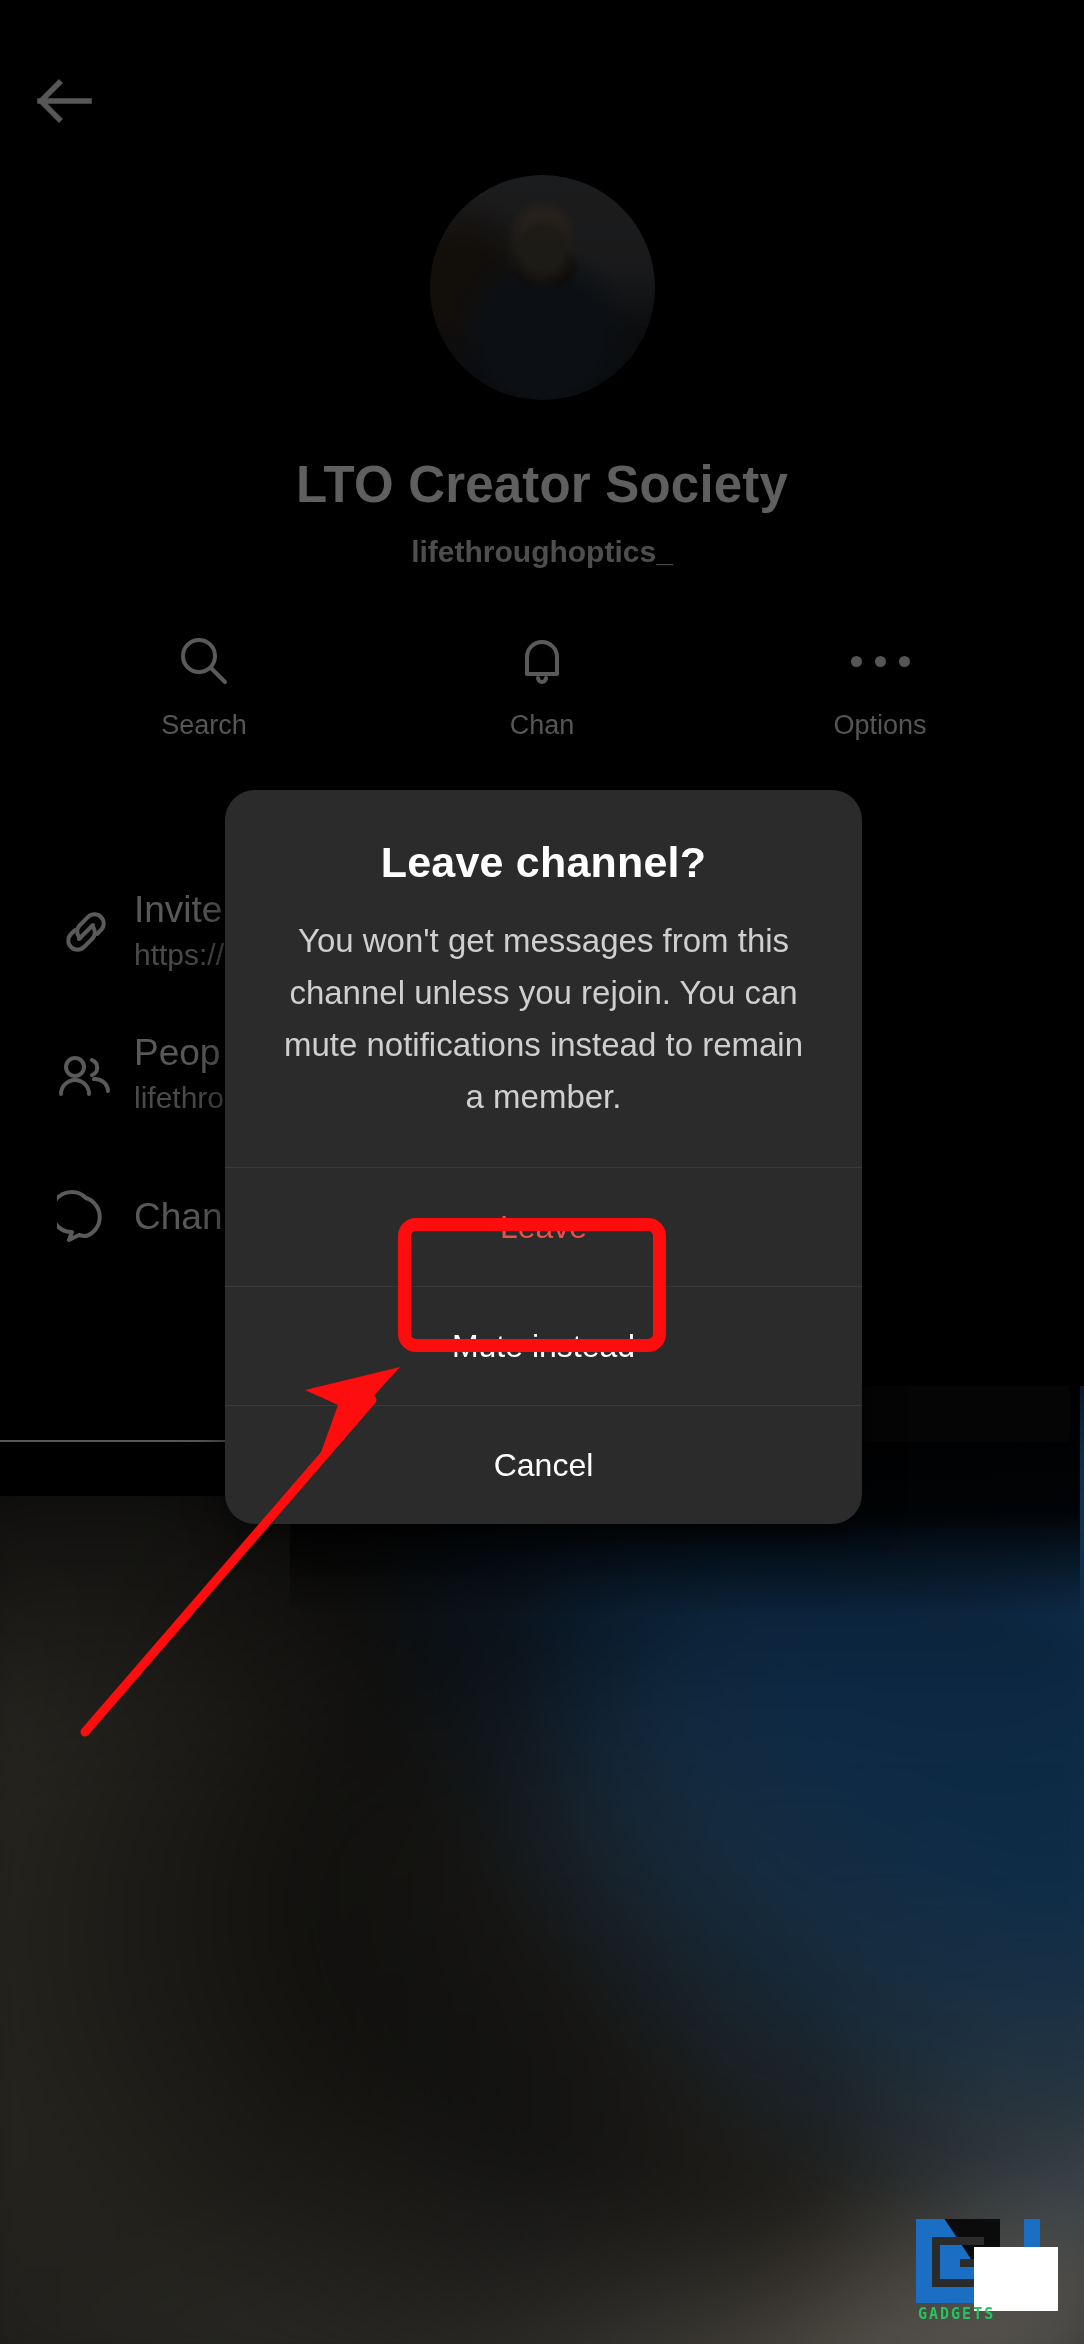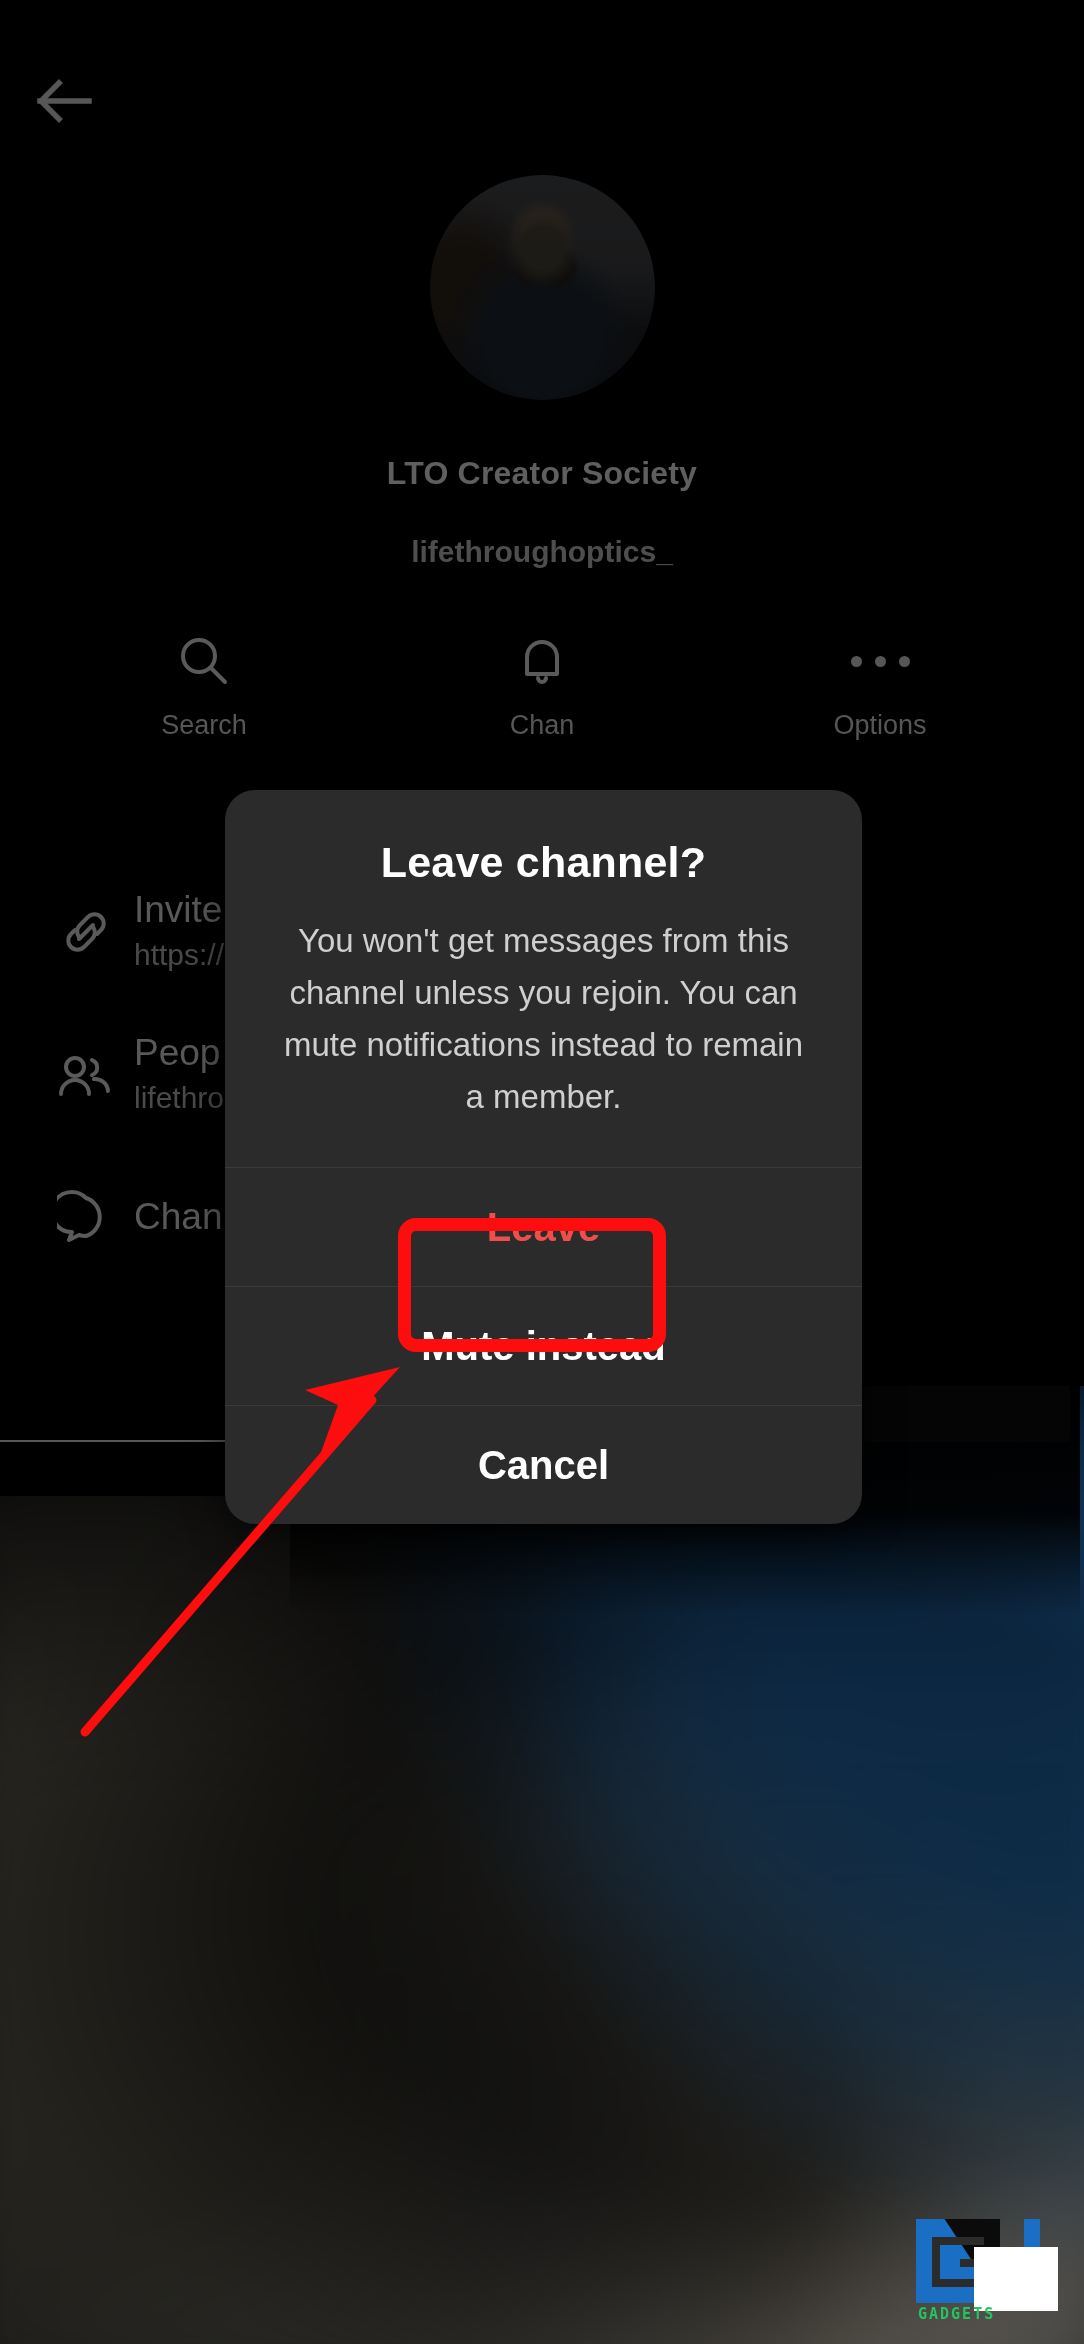--- a/index.html
+++ b/index.html
@@ -71,21 +71,21 @@
       radial-gradient(circle at 57% 41%, #221d18 0 7%,  rgba(34,29,24,0) 12%),
       radial-gradient(circle at 50% 72%, #1b2430 0 28%, rgba(27,36,48,0) 48%),
       radial-gradient(circle at 14% 48%, #2a2118 0 16%, rgba(42,33,24,0) 40%),
       linear-gradient(180deg,#46474a 0%,#3f4043 42%,#1a1d22 70%,#121417 100%);
     opacity:.62;
   }
   .avatar .dim{position:absolute;inset:0;background:rgba(0,0,0,.40);}
 
   .channel-title{
     position:absolute;left:0;top:455px;width:1084px;text-align:center;
-    font-size:32px;font-weight:700;color:#5f5f5f;letter-spacing:.2px;
+    font-size:51px;font-weight:700;color:#5f5f5f;letter-spacing:.2px;
   }
   .channel-handle{
     position:absolute;left:0;top:535px;width:1084px;text-align:center;
     font-size:30px;font-weight:700;color:#4e4e4e;
   }
 
   
   .actions{
     position:absolute;left:0;top:630px;width:1084px;
     display:flex;justify-content:center;gap:188px;
@@ -116,21 +116,21 @@
     text-align:center;color:#ffffff;font-size:43px;font-weight:700;
     padding:48px 30px 0;letter-spacing:.2px;
   }
   .dlg-body{
     text-align:center;color:#cfcfcf;font-size:33px;line-height:52px;
     padding:28px 52px 44px;font-weight:400;
   }
   .dlg-sep{height:1px;background:#3a3a3a;width:100%;}
   .dlg-btn{
     height:118px;display:flex;align-items:center;justify-content:center;
-    font-size:40px;color:#ffffff;cursor:pointer;font-weight:bold;
+    font-size:32px;color:#ffffff;cursor:pointer;
   }
   .dlg-btn.danger{color:#ef4f4a;}
 
   
   .hl-box{
     position:absolute;left:398px;top:1218px;width:268px;height:134px;
     border:13px solid #fd0d0d;border-radius:18px;box-sizing:border-box;
     pointer-events:none;
   }
   .arrow-svg{position:absolute;left:0;top:0;width:1084px;height:2344px;pointer-events:none;}

